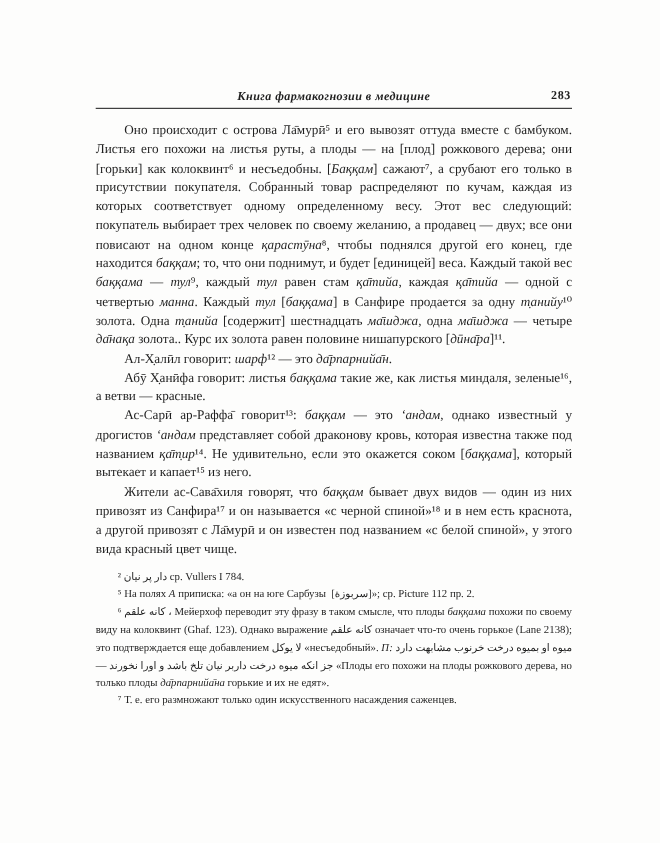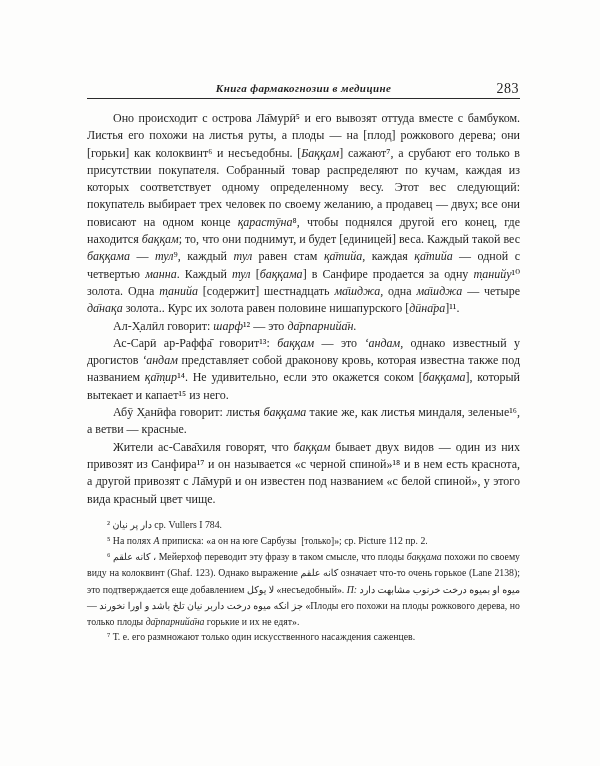--- a/index.html
+++ b/index.html
@@ -18,22 +18,22 @@
   .page{position:relative;width:600px;height:766px;overflow:hidden;}
   .column{position:absolute;left:87px;top:82px;width:433px;}
   .running-head{
     position:relative;text-align:center;
     font-style:italic;font-weight:bold;
     font-size:11px;letter-spacing:0.4px;
     color:var(--ink);
   }
   .page-num{
     position:absolute;right:1px;top:-1px;
-    font-style:normal;font-weight:normal;
-    font-size:14px;letter-spacing:0.5px;
+    font-style:normal;font-weight:bold;
+    font-size:11px;letter-spacing:0.5px;
   }
   .head-rule{border-bottom:1.2px solid var(--rule);margin-top:4px;}
   .body-text{
     margin-top:11px;
     font-size:12px;line-height:17.3px;
     text-align:justify;
   }
   .body-text p{margin:0;text-indent:26px;}
   .footnotes{
     margin-top:9px;
@@ -56,26 +56,26 @@
 
     <div class="running-head">
       <span>Книга фармакогнозии в медицине</span>
       <span class="page-num">283</span>
     </div>
     <div class="head-rule"></div>
 
     <div class="body-text">
       <p>Оно происходит с острова Ла̄мурӣ⁵ и его вывозят оттуда вместе с бамбуком. Листья его похожи на листья руты, а плоды — на [плод] рожкового дерева; они [горьки] как колоквинт⁶ и несъедобны. [<i>Баққам</i>] сажают⁷, а срубают его только в присутствии покупателя. Собранный товар распределяют по кучам, каждая из которых соответствует одному определенному весу. Этот вес следующий: покупатель выбирает трех человек по своему желанию, а продавец — двух; все они повисают на одном конце <i>қарастӯна</i>⁸, чтобы поднялся другой его конец, где находится <i>баққам</i>; то, что они поднимут, и будет [единицей] веса. Каждый такой вес <i>баққама</i> — <i>тул</i>⁹, каждый <i>тул</i> равен стам <i>қа̄тийа</i>, каждая <i>қа̄тийа</i> — одной с четвертью <i>манна</i>. Каждый <i>тул</i> [<i>баққама</i>] в Санфире продается за одну <i>т̣анийу</i>¹⁰ золота. Одна <i>т̣анийа</i> [содержит] шестнадцать <i>ма̄шджа</i>, одна <i>ма̄шджа</i> — четыре <i>да̄нақа</i> золота.. Курс их золота равен половине нишапурского [<i>дӣна̄ра</i>]¹¹.</p>
       <p>Ал-Х̣алӣл говорит: <i>шарф</i>¹² — это <i>да̄рпарнийа̄н</i>.</p>
+      <p>Абӯ Х̣анӣфа говорит: листья <i>баққама</i> такие же, как листья миндаля, зеленые¹⁶, а ветви — красные.</p>
       <p>Ас-Сарӣ ар-Раффа̄ говорит¹³: <i>баққам</i> — это <i>‘андам</i>, однако известный у дрогистов <i>‘андам</i> представляет собой драконову кровь, которая известна также под названием <i>қа̄т̣ир</i>¹⁴. Не удивительно, если это окажется соком [<i>баққама</i>], который вытекает и капает¹⁵ из него.</p>
-      <p>Абӯ Х̣анӣфа говорит: листья <i>баққама</i> такие же, как листья миндаля, зеленые¹⁶, а ветви — красные.</p>
       <p>Жители ас-Сава̄хиля говорят, что <i>баққам</i> бывает двух видов — один из них привозят из Санфира¹⁷ и он называется «с черной спиной»¹⁸ и в нем есть краснота, а другой привозят с Ла̄мурӣ и он известен под названием «с белой спиной», у этого вида красный цвет чище.</p>
     </div>
 
     <div class="footnotes">
       <p>² <span class="ar" dir="rtl">دار پر نيان</span> ср. Vullers I 784.</p>
-      <p>⁵ На полях <i>А</i> приписка: «а он на юге Сарбузы <span class="ar" dir="rtl"> [только] </span>»; ср. Picture 112 пр. 2.</p>
+      <p>⁵ На полях <i>А</i> приписка: «а он на юге Сарбузы <span class="ar" dir="rtl"> [سربوزة] </span>»; ср. Picture 112 пр. 2.</p>
       <p>⁶ <span class="ar" dir="rtl">كانه علقم</span> ، Мейерхоф переводит эту фразу в таком смысле, что плоды <i>баққама</i> похожи по своему виду на колоквинт (Ghaf. 123). Однако выражение <span class="ar" dir="rtl">كانه علقم</span> означает что-то очень горькое (Lane 2138); это подтверждается еще добавлением <span class="ar" dir="rtl">لا يوكل</span> «несъедобный». <i>П:</i> <span class="ar" dir="rtl">ميوه او بميوه درخت خرنوب مشابهت دارد</span> — <span class="ar" dir="rtl">جز انكه ميوه درخت داربر نيان تلخ باشد و اورا نخورند</span> «Плоды его похожи на плоды рожкового дерева, но только плоды <i>да̄рпарнийа̄на</i> горькие и их не едят».</p>
       <p>⁷ Т. е. его размножают только один искусственного насаждения саженцев.</p>
     </div>
 
   </div>
 </div>
 
 </body></html>

